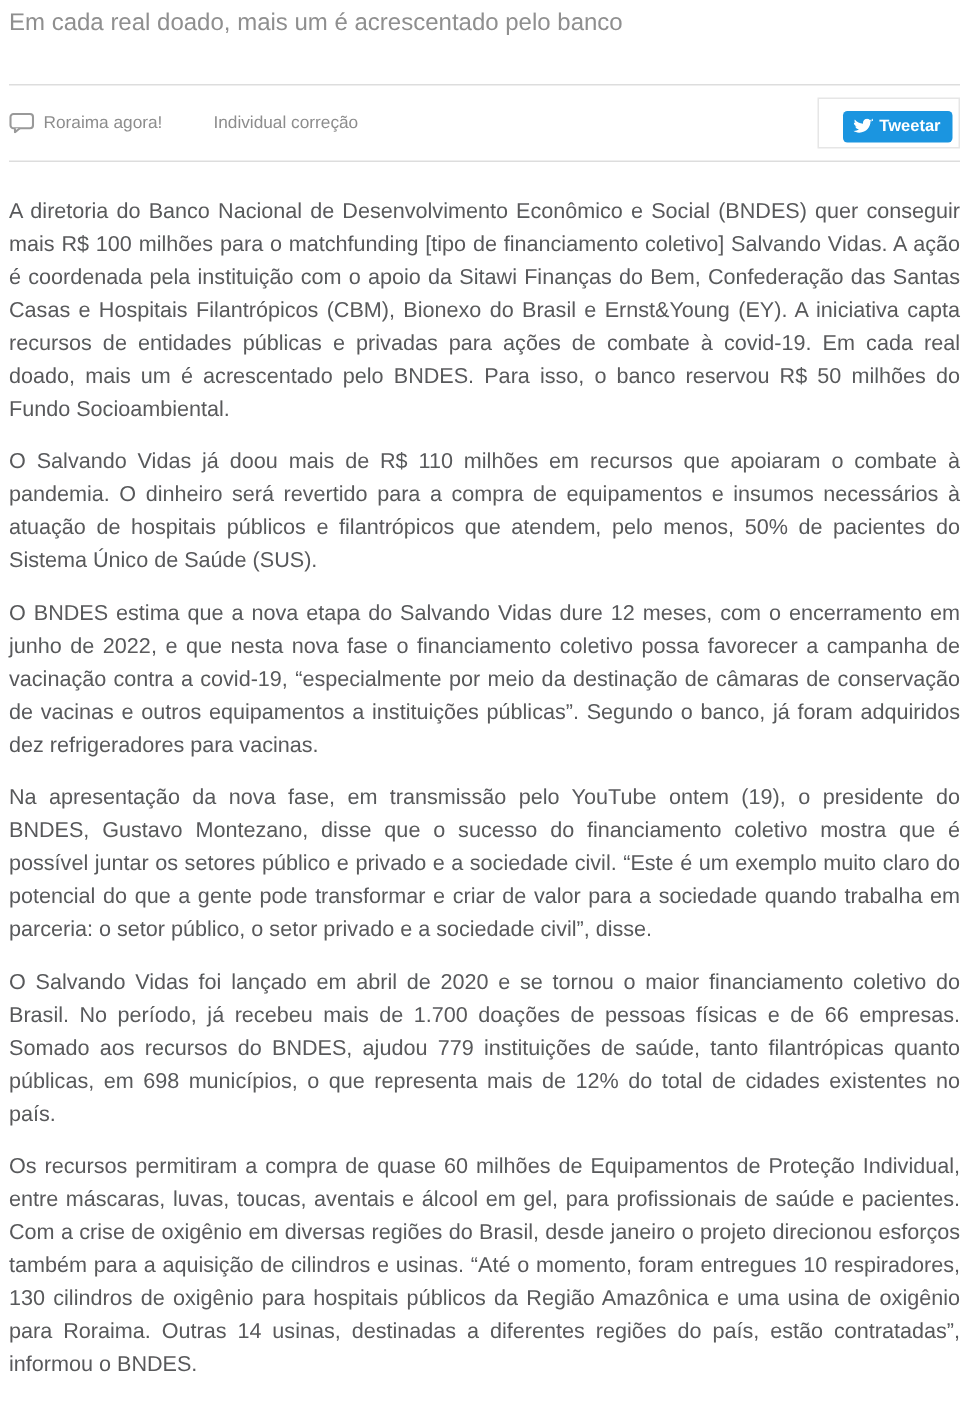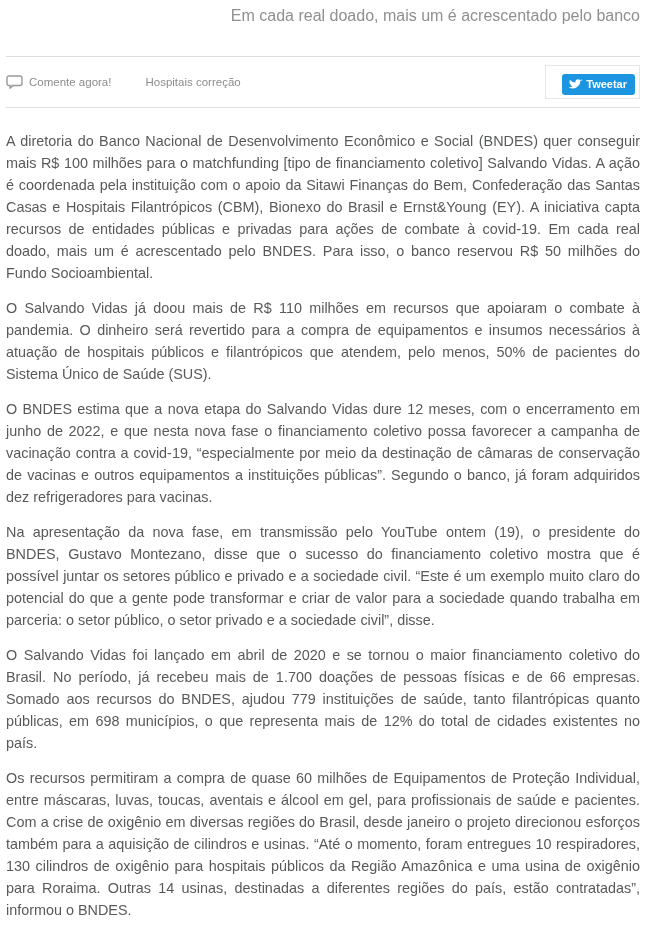--- a/index.html
+++ b/index.html
@@ -25,21 +25,20 @@
     font-weight:bold;
     color:var(--headline);
     letter-spacing:-0.3px;
   }
   p.subtitle{
     margin:0 0 30px 0;
     font-size:16px;
     line-height:20px;
     color:var(--muted-text);
     font-weight:normal;
-    text-align:right;
   }
 
   .toolbar{
     border-top:1px solid var(--divider);
     border-bottom:1px solid var(--divider);
     display:flex;
     align-items:center;
     padding:8px 0;
     margin-bottom:22px;
   }
@@ -100,25 +99,25 @@
 
   <div class="toolbar">
 
     <a class="tool-link">
       <span class="icn">
         <svg width="17" height="14" viewBox="0 0 17 14" fill="none" xmlns="http://www.w3.org/2000/svg">
           <rect x="1" y="1" width="15" height="9.5" rx="2" stroke="#999999" stroke-width="1.4"></rect>
           <path d="M4 10.5 L4 13.2 L7.2 10.5" stroke="#999999" stroke-width="1.4" fill="#ffffff" stroke-linejoin="round"></path>
         </svg>
       </span>
-      <span>Comente agora!</span>
+      <span>Roraima agora!</span>
     </a>
 
     <a class="tool-link">
-      <span>Hospitais correção</span>
+      <span>Individual correção</span>
     </a>
 
     <div class="spacer"></div>
 
     <div class="tweet-wrap">
       <a class="tweet-button">
         <span class="icn">
           <svg width="13" height="11" viewBox="0 0 24 20" fill="#ffffff" xmlns="http://www.w3.org/2000/svg">
             <path d="M23.954 2.569c-.885.392-1.83.656-2.825.775 1.014-.611 1.794-1.574 2.163-2.723-.951.564-2.005.974-3.127 1.195C19.268.859 17.987.261 16.571.261c-2.719 0-4.924 2.205-4.924 4.917 0 .39.045.765.127 1.124C7.691 6.094 4.066 4.13 1.64 1.161.825 2.556 1.25 4.372 2.581 5.257c-.807-.026-1.566-.248-2.228-.616v.061c0 2.385 1.693 4.374 3.946 4.827-.413.111-.849.171-1.296.171-.314 0-.615-.03-.916-.086.631 1.953 2.445 3.377 4.604 3.417-1.68 1.319-3.809 2.105-6.102 2.105-.39 0-.779-.023-1.17-.067 2.189 1.394 4.768 2.209 7.557 2.209 9.054 0 13.999-7.496 13.999-13.986 0-.209 0-.42-.015-.63.961-.689 1.8-1.56 2.46-2.548l.534-.545z"></path>
           </svg>

